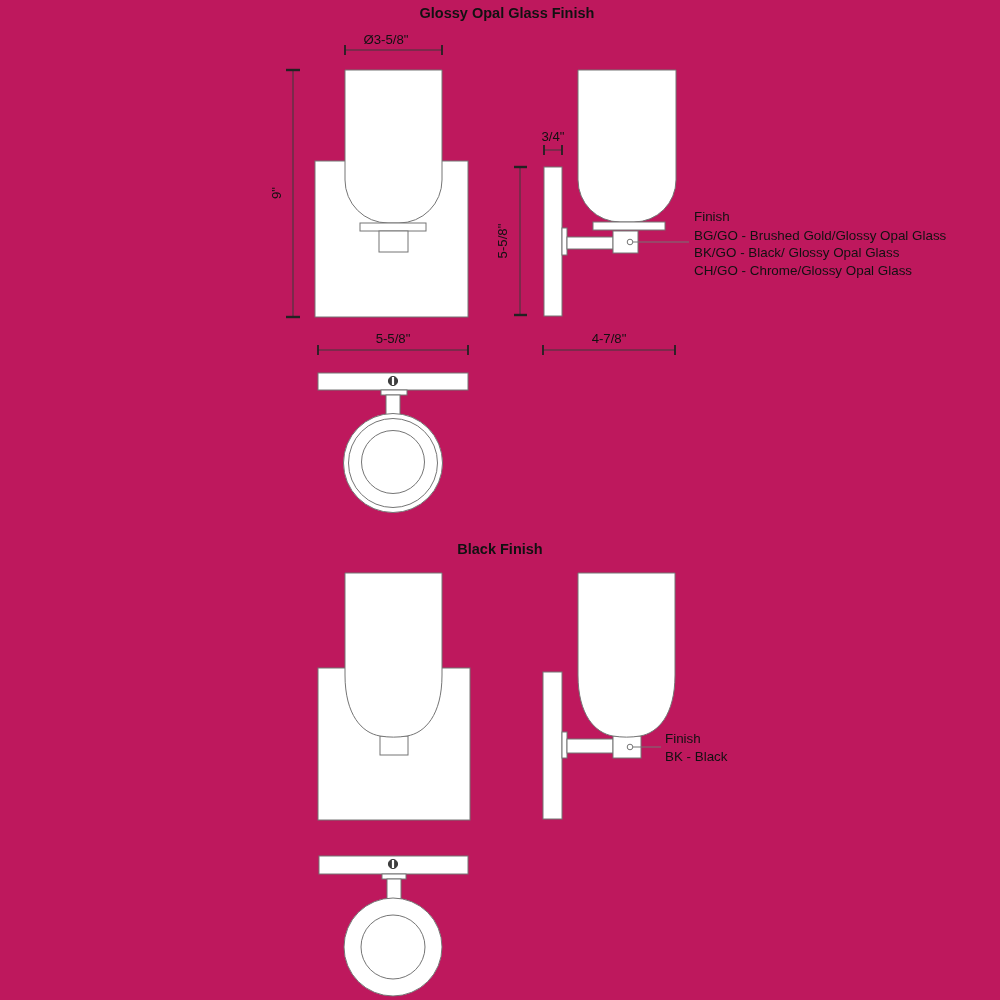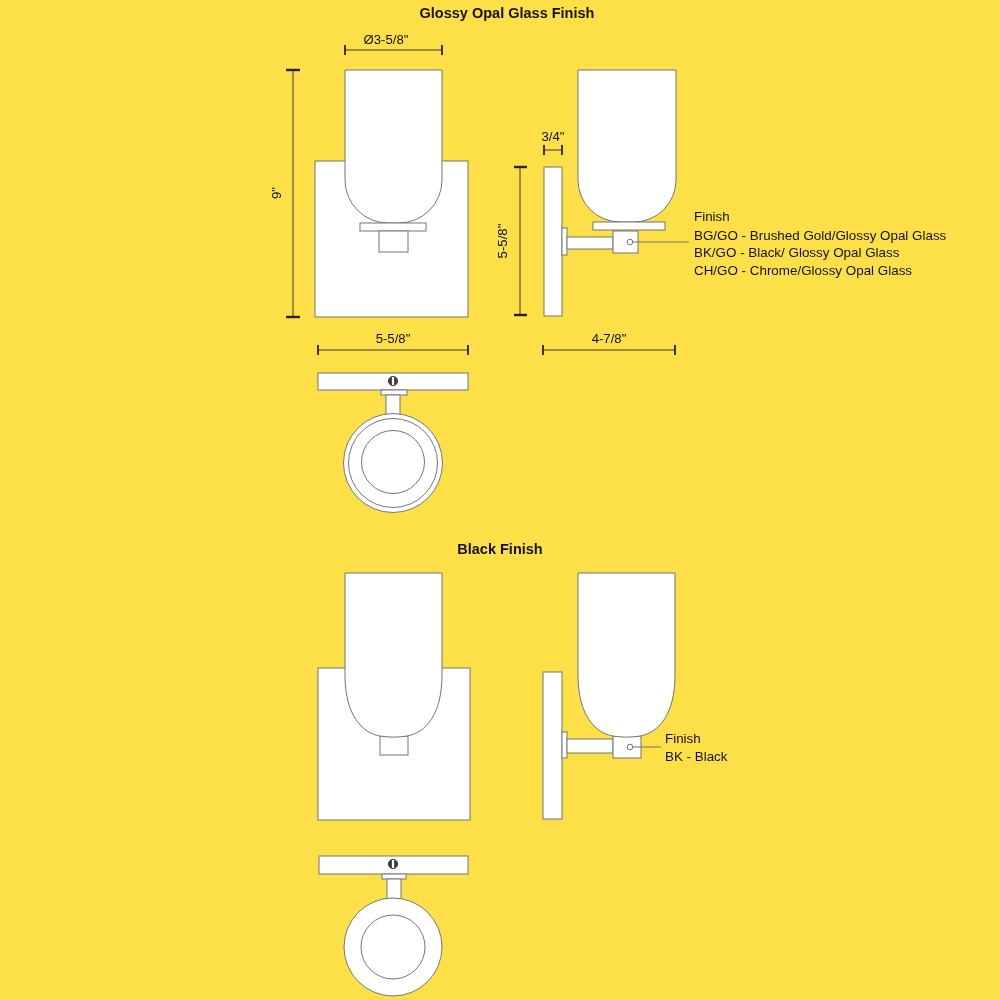--- a/index.html
+++ b/index.html
@@ -4,21 +4,21 @@
 <style>
   html, body {
     margin: 0;
     padding: 0;
     background: #ffffff;
   }
   .canvas {
     position: relative;
     width: 1000px;
     height: 1000px;
-    background: #fde047;
+    background: #be185d;
     overflow: hidden;
   }
   svg { display: block; }
   .outline   { fill: #ffffff; stroke: #757575; stroke-width: 1; }
   .outline-nf{ fill: none;    stroke: #757575; stroke-width: 1; }
   .dim-line  { fill: none;    stroke: #3a3a3a; stroke-width: 1; }
   .tick-v    { stroke: #222222; stroke-width: 1.8; }
   .tick-h    { stroke: #222222; stroke-width: 2.4; }
   .leader    { stroke: #757575; stroke-width: 1; fill: none; }
   .dim-text  { font: 13.2px "Liberation Sans", sans-serif; fill: #111111; }

